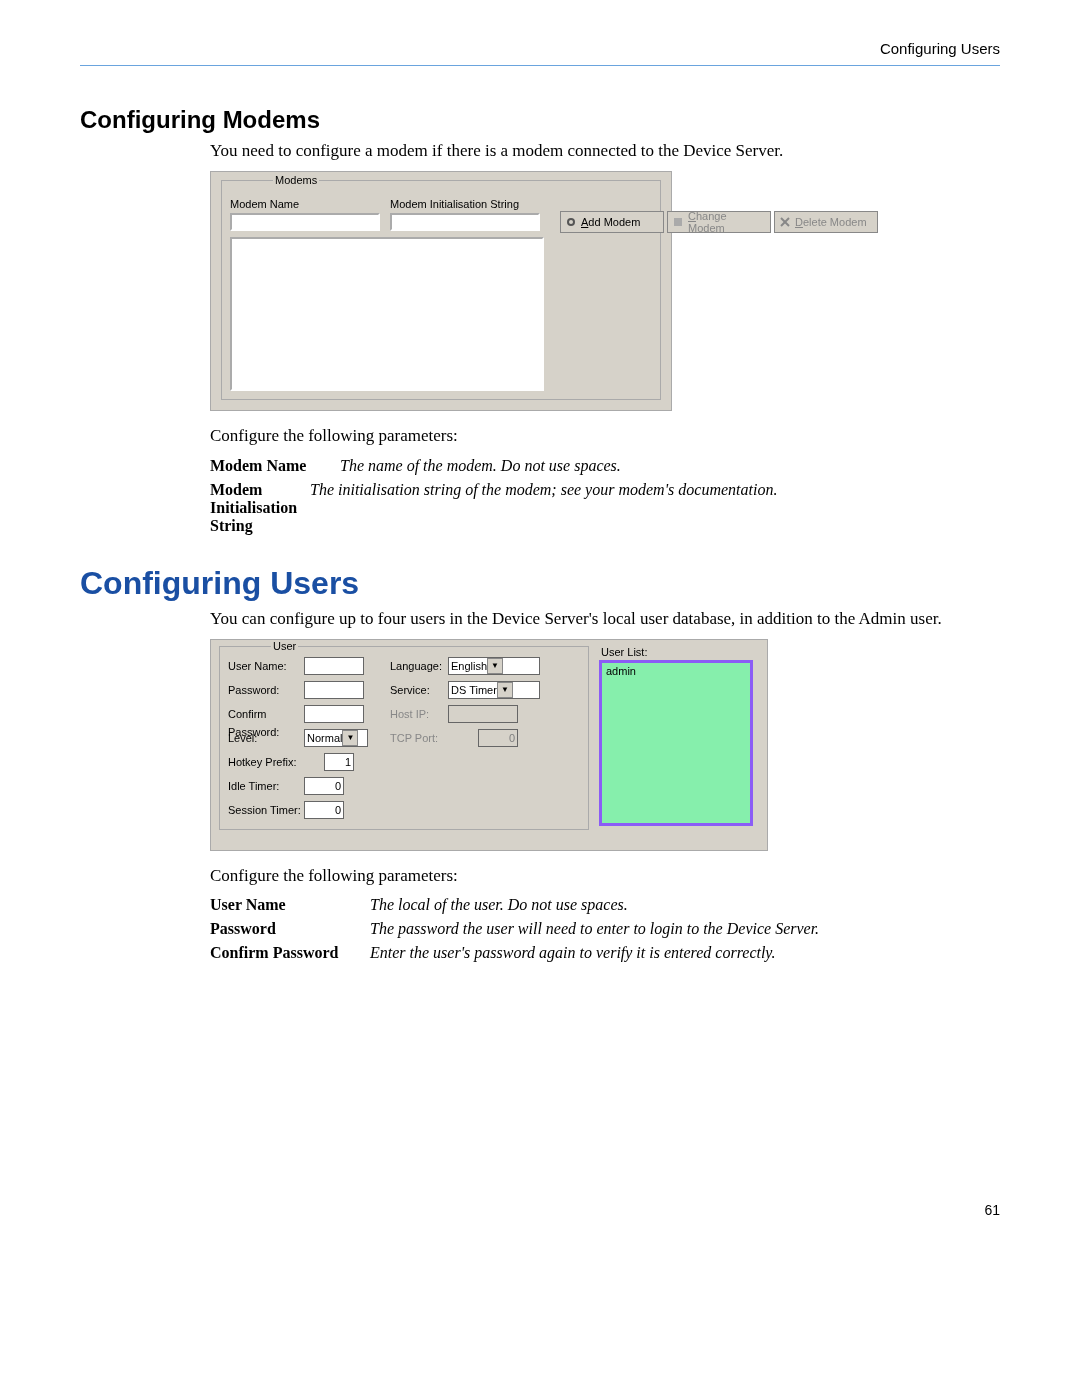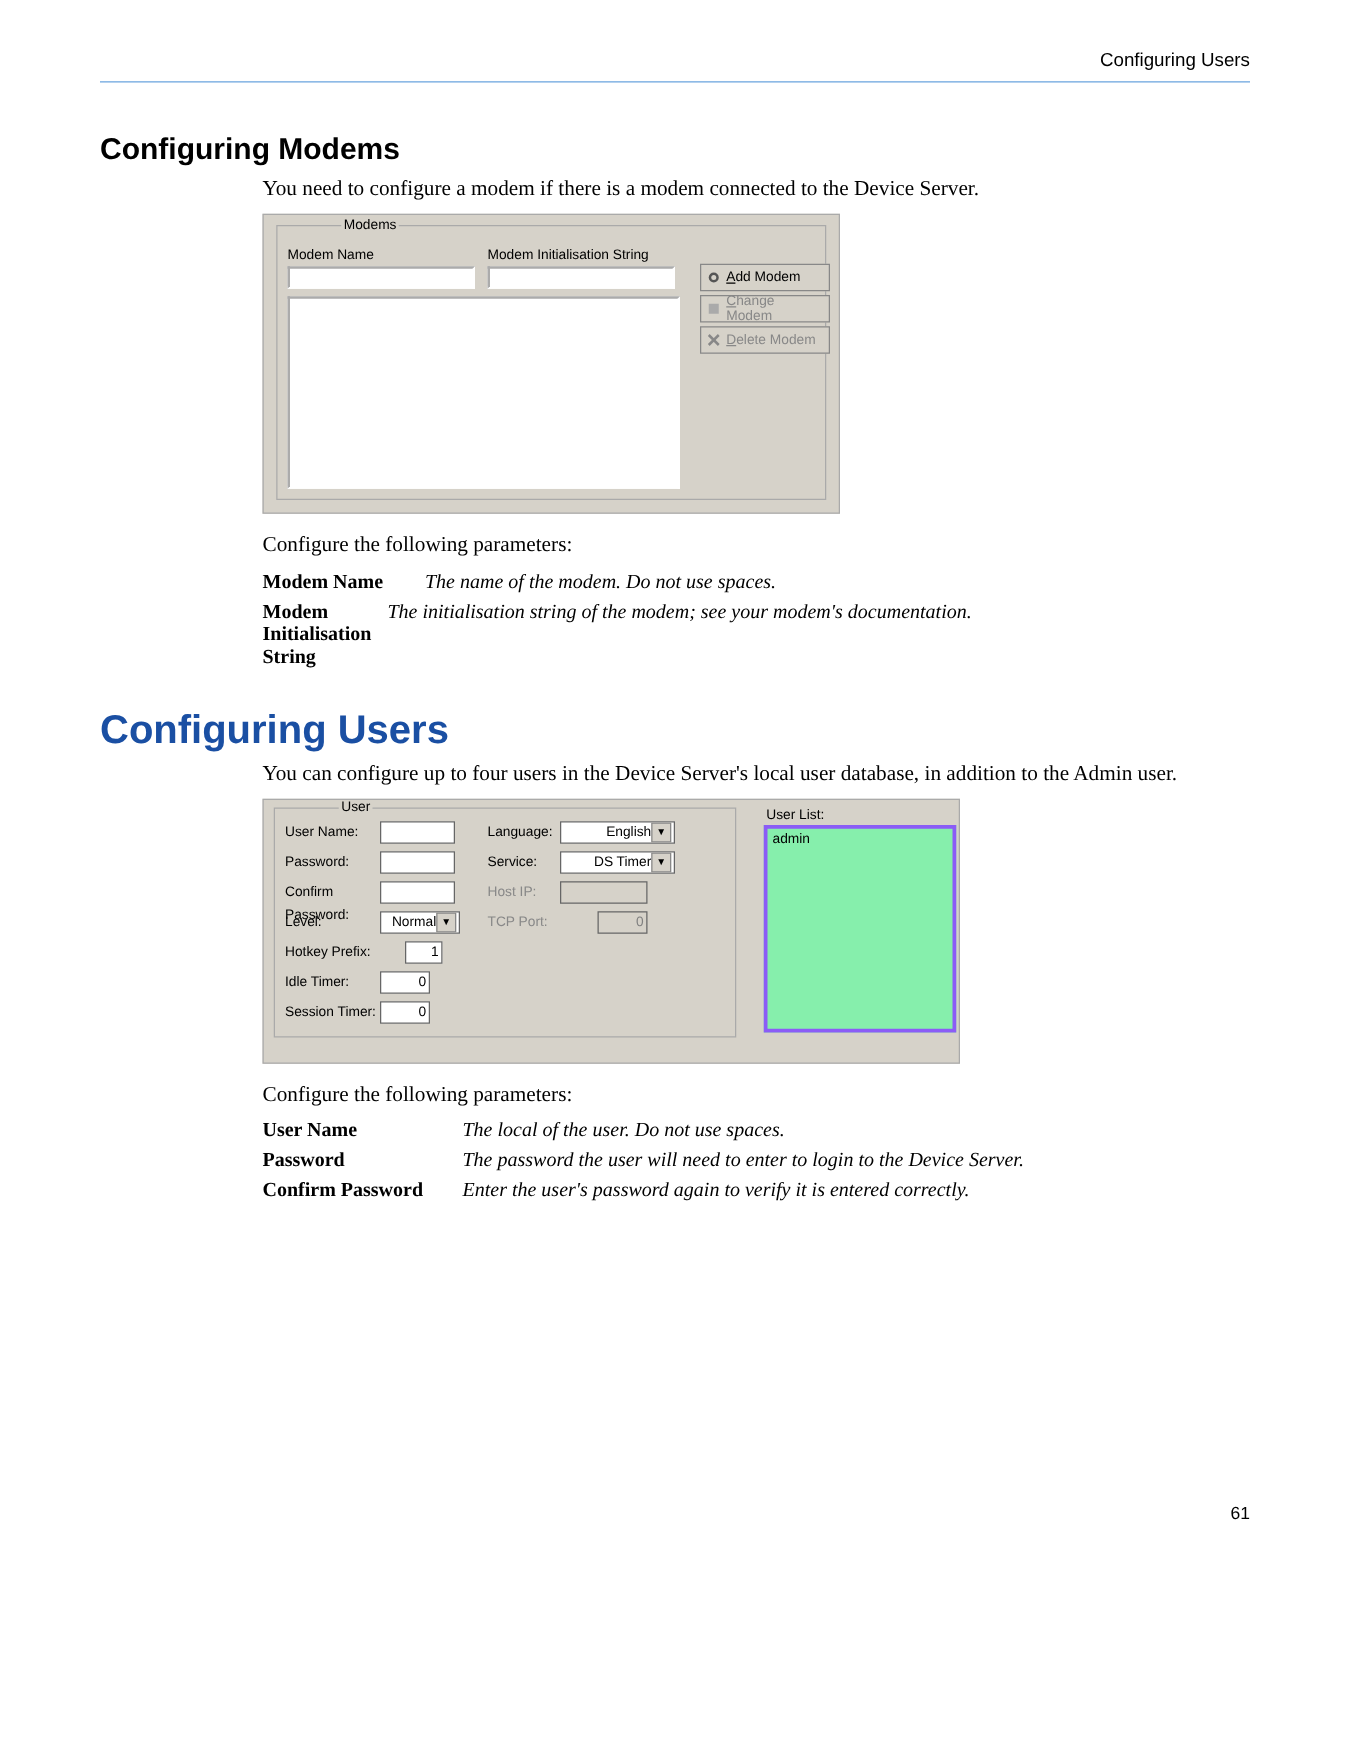--- a/index.html
+++ b/index.html
@@ -17,43 +17,43 @@
 
 .ui-box { background:#d6d2c9; border:1px solid #aaa; padding:8px 10px 10px 10px; font-family: Tahoma, Arial, sans-serif; font-size:11px; color:#000; width:440px; }
 .fieldset { position:relative; border:1px solid #aaa; padding:14px 8px 8px 8px; }
 .fieldset .legend { position:absolute; top:-7px; left:6px; background:#d6d2c9; padding:0 2px; font-size:11px;margin-left:45px; }
 .modem-top { display:flex; gap:10px; align-items:flex-start; }
 .modem-cols { display:flex; gap:10px; flex:1; }
 .mcol { display:flex; flex-direction:column; }
 .win-input { background:#fff; border:1px solid #666; height:18px; padding:0 2px; font-size:11px; box-sizing:border-box; }
 .win-input.sunken { border:2px inset #fff; }
 .modem-list { margin-top:6px; background:#fff; border:2px inset #fff; height:150px; width:310px; }
-.btn-stack { display:flex; flex-direction:column; gap:3px; margin-left:6px; }
+.btn-stack { display:flex; flex-direction:row; gap:3px; margin-left:6px; }
 .win-btn { background:#d6d2c9; border:1px solid #888; height:20px; width:94px; display:flex; align-items:center; padding:0 4px; font-size:11px; gap:4px; }
 .win-btn.disabled { color:#888; }
 .win-btn .icn { width:12px; height:12px; display:inline-flex; align-items:center; justify-content:center; }
 .win-btn .txt { flex:1; text-align:left; }
 .win-btn .txt u { text-decoration:underline; }
 
 
-.ui-box.users { width:540px; padding:6px 8px 20px 8px; display:flex; gap:22px; align-items:flex-start; }
+.ui-box.users { width:540px; padding:6px 8px 20px 8px; display:flex; gap:10px; align-items:flex-start; }
 .users-left { flex:0 0 370px; }
 .users-left .fieldset { padding:10px 8px 10px 8px; }
 .form-grid { display:flex; }
 .form-col { display:flex; flex-direction:column; gap:6px; }
 .form-col.l1 { width:76px; }
 .form-col.i1 { width:76px; margin-right:10px; }
 .form-col.l2 { width:58px; }
 .form-col.i2 { width:92px; }
 .lbl { font-size:11px; height:18px; line-height:18px; }
 .lbl.dis { color:#888; }
 .win-input.small { width:60px; }
 .win-input.num { width:40px; text-align:right; }
 .win-input.num.dis { background:#d6d2c9; color:#808080; }
-.win-select { background:#fff; border:1px solid #666; height:18px; display:flex; align-items:center; padding:0 2px; font-size:11px; justify-content:flex-end; box-sizing:border-box; }
+.win-select { background:#fff; border:1px solid #666; height:18px; display:flex; align-items:center; padding:0 2px; font-size:11px; justify-content:flex-start; box-sizing:border-box; }
 .win-select .arrow { width:14px; height:14px; background:#d6d2c9; border:1px solid #888; display:flex; align-items:center; justify-content:center; font-size:8px;}
 .user-right { display:flex; flex-direction:column; }
 .user-right .rlabel { font-size:11px; margin:0 0 2px 2px; }
 .user-list { background:#86efac; border:3px solid #8b5cf6; width:140px; height:156px; padding:2px 4px; font-size:11px; }
 
 .page-num { text-align:right; font-family: Arial; font-size:14px; margin-top:240px; }
 </style>
 </head>
 <body>
 

